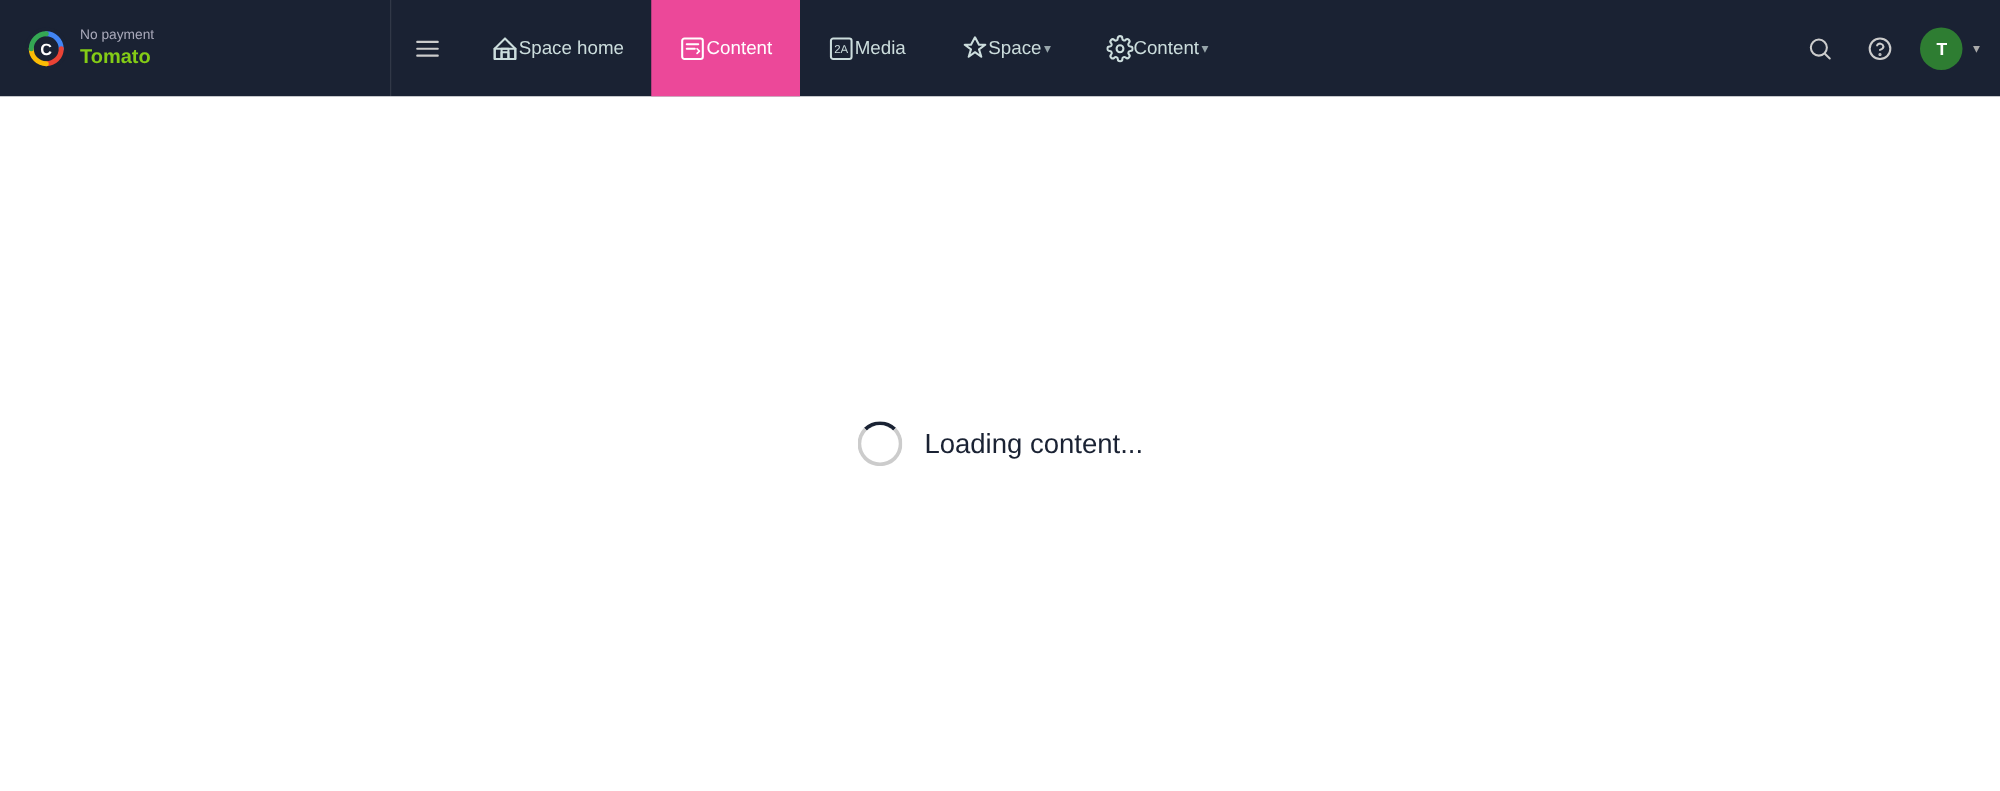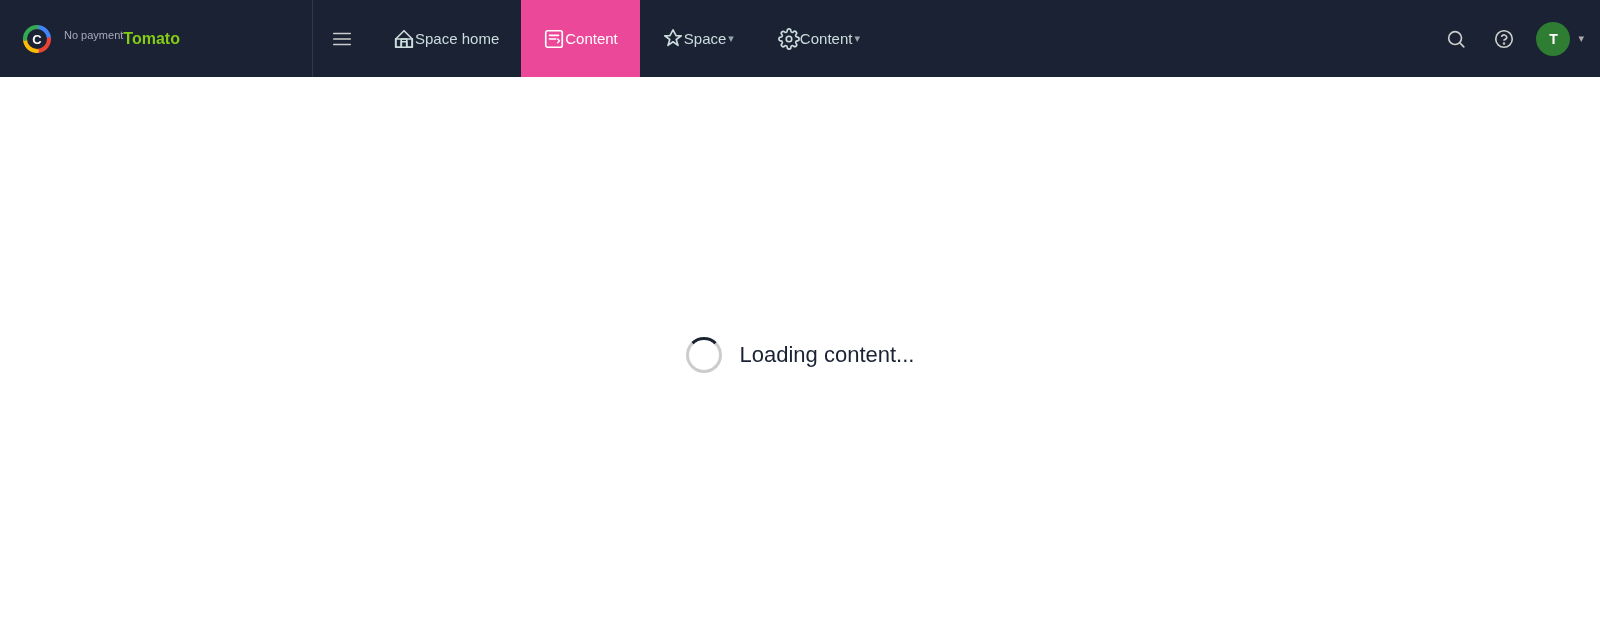--- a/index.html
+++ b/index.html
@@ -26,21 +26,21 @@
       border-right: 1px solid rgba(255,255,255,0.1);
     }
 
     .brand-logo {
       width: 34px;
       height: 34px;
     }
 
     .brand-text {
       display: flex;
-      flex-direction: row;
+      flex-direction: column;
       justify-content: center;
     }
 
     .brand-subtitle {
       font-size: 11px;
       color: #aab;
       line-height: 1.2;
     }
 
     .brand-name {
@@ -225,20 +225,27 @@
 
     <a class="nav-item active">
       <svg class="icon-svg" viewBox="0 0 24 24">
         <rect x="3" y="3" width="18" height="18" rx="2"></rect>
         <path d="M7 8h10M7 12h7"></path>
         <path d="M16 16l2-2-2-2" stroke-width="1.5"></path>
       </svg>
       <span class="nav-label">Content</span>
     </a>
 
+    <a class="nav-item">
+      <svg class="icon-svg" viewBox="0 0 24 24">
+        <rect x="3" y="3" width="18" height="18" rx="2"></rect>
+        <text x="12" y="16" text-anchor="middle" font-size="10" fill="#cdd" stroke="none" font-family="sans-serif">2A</text>
+      </svg>
+      <span class="nav-label">Media</span>
+    </a>
 
     <a class="nav-item">
       <svg class="icon-svg" viewBox="0 0 24 24">
         <path d="M12 2l3.5 6.5H21l-5.5 4 2 6.5L12 15l-5.5 4 2-6.5L3 8.5h5.5z"></path>
       </svg>
       <span class="nav-label">Space</span>
       <span class="chevron">▾</span>
     </a>
 
     <a class="nav-item">

